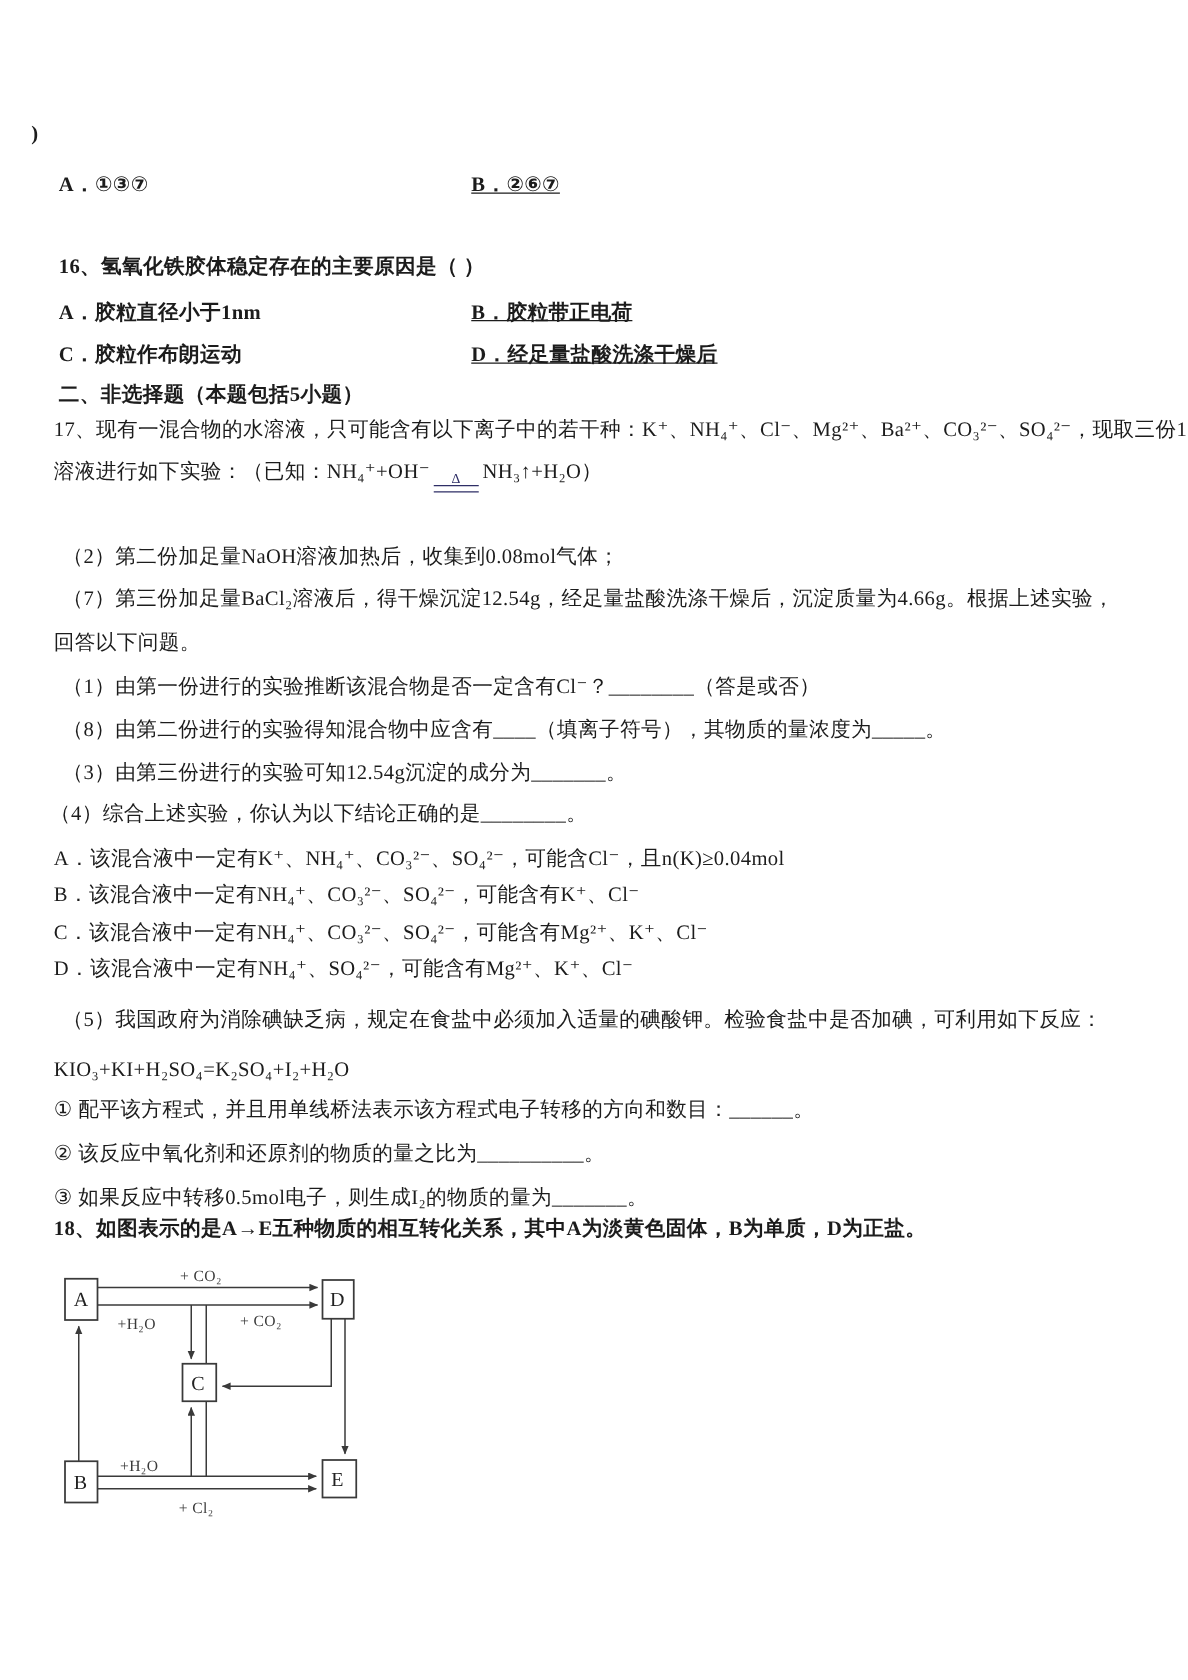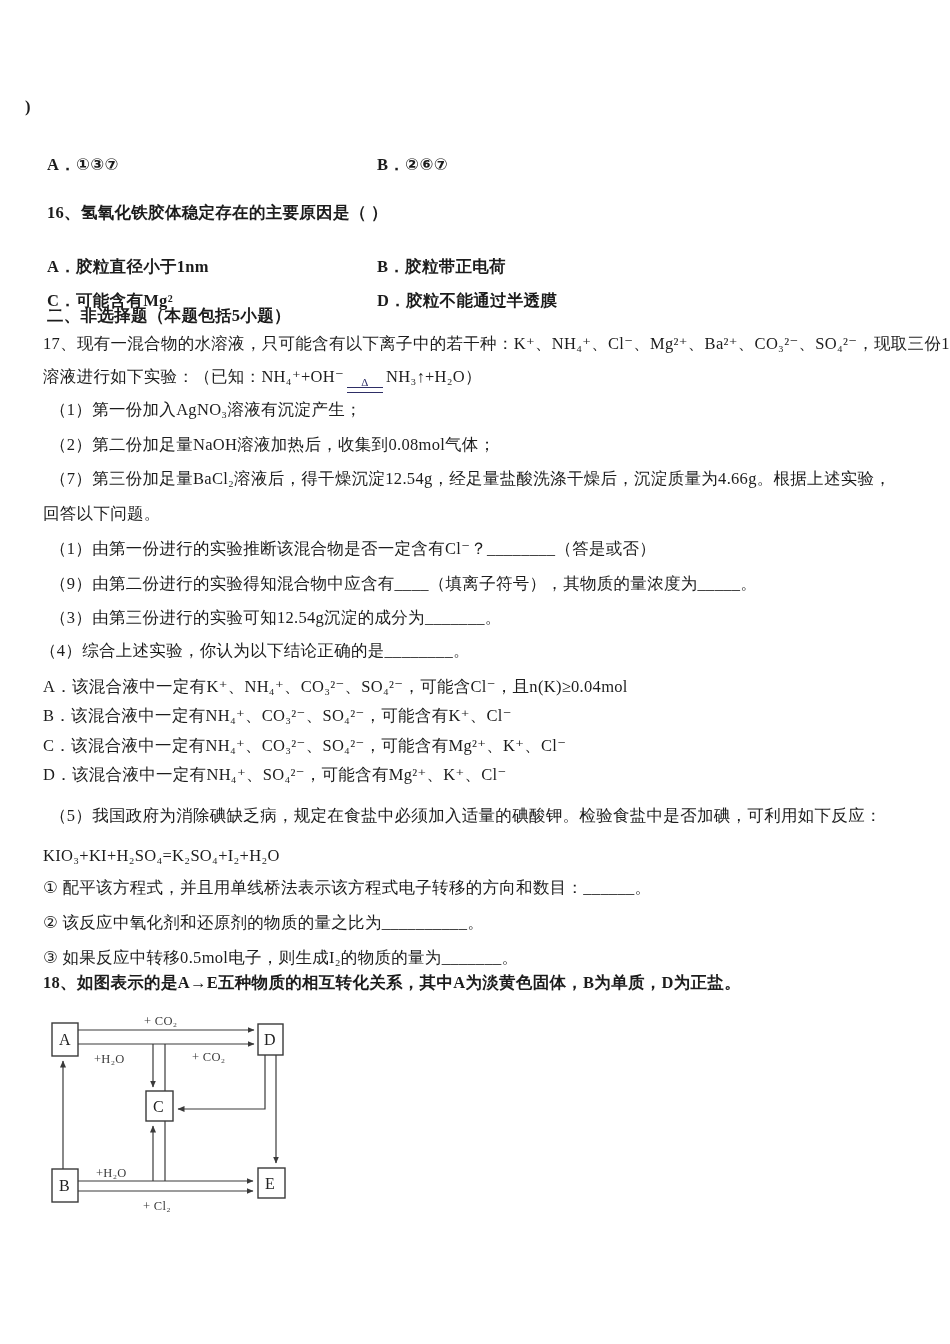--- a/index.html
+++ b/index.html
@@ -8,23 +8,23 @@
     width:950px;height:1344px;
     background:#ffffff;
     font-family:"Liberation Serif","DejaVu Serif","DejaVu Sans",serif;
     font-size:16.5px;
     color:#1c1c1c;
     letter-spacing:0.3px;
     overflow:hidden;
   }
   .line{position:absolute;white-space:nowrap;line-height:24px;}
   .bold{font-weight:bold;}
-  .optrow{position:absolute;left:0;width:100%;height:24px;margin-top:17px;}
+  .optrow{position:absolute;left:0;width:100%;height:24px;}
   .colA{position:absolute;left:47px;white-space:nowrap;line-height:24px;}
-  .colB{position:absolute;left:377px;white-space:nowrap;line-height:24px;}
+  .colB{position:absolute;left:377px;white-space:nowrap;line-height:24px;text-decoration:underline;}
   
   .heq{display:inline-block;vertical-align:-4px;margin:0 3px;text-align:center;color:#2e2e66;}
   .heq-delta{display:block;font-size:11px;line-height:9px;}
   .heq-bar{display:block;width:36px;height:4px;border-top:1.5px solid #2e2e66;border-bottom:1.5px solid #2e2e66;}
   .diagram{position:absolute;left:40px;top:1012px;}
   svg text{font-family:"Liberation Serif","DejaVu Serif","DejaVu Sans",serif;}
 </style>
 </head>
 <body>
 
@@ -36,37 +36,36 @@
     <span class="colA bold" style="top:136px">A．①③⑦</span>
     <span class="colB bold" style="top:136px">B．②⑥⑦</span>
   </div>
 
   <div class="line bold" style="top:201px;left:47px">16、氢氧化铁胶体稳定存在的主要原因是（ ）</div>
   <div class="optrow">
     <span class="colA bold" style="top:238px">A．胶粒直径小于1nm</span>
     <span class="colB bold" style="top:238px">B．胶粒带正电荷</span>
   </div>
   <div class="optrow">
-    <span class="colA bold" style="top:272px">C．可能含有Mg²</span>
-    <span class="colB bold" style="top:272px">D．胶粒不能通过半透膜</span>
+    <span class="colA bold" style="top:272px">C．胶粒作布朗运动</span>
+    <span class="colB bold" style="top:272px">D．经足量盐酸洗涤干燥后</span>
   </div>
 
   <div class="line bold" style="top:304px;left:47px">二、非选择题（本题包括5小题）</div>
 
   <div class="line" style="top:332px;left:43px">17、现有一混合物的水溶液，只可能含有以下离子中的若干种：K⁺、NH₄⁺、Cl⁻、Mg²⁺、Ba²⁺、CO₃²⁻、SO₄²⁻，现取三份100mL该</div>
 
   <div class="line" style="top:365px;left:43px"><span>溶液进行如下实验：（已知：NH₄⁺+OH⁻</span><span class="heq"><span class="heq-delta">Δ</span><span class="heq-bar"></span></span><span>NH₃↑+H₂O）</span></div>
 
-  <div class="line" style="top:398px;left:50px">（1）第一份加入AgNO₃溶液有沉淀产生；</div>
   <div class="line" style="top:433px;left:50px">（2）第二份加足量NaOH溶液加热后，收集到0.08mol气体；</div>
   <div class="line" style="top:467px;left:50px">（7）第三份加足量BaCl₂溶液后，得干燥沉淀12.54g，经足量盐酸洗涤干燥后，沉淀质量为4.66g。根据上述实验，</div>
   <div class="line" style="top:502px;left:43px">回答以下问题。</div>
 
   <div class="line" style="top:537px;left:50px">（1）由第一份进行的实验推断该混合物是否一定含有Cl⁻？________（答是或否）</div>
-  <div class="line" style="top:572px;left:50px">（9）由第二份进行的实验得知混合物中应含有____（填离子符号），其物质的量浓度为_____。</div>
+  <div class="line" style="top:572px;left:50px">（8）由第二份进行的实验得知混合物中应含有____（填离子符号），其物质的量浓度为_____。</div>
   <div class="line" style="top:606px;left:50px">（3）由第三份进行的实验可知12.54g沉淀的成分为_______。</div>
   <div class="line" style="top:639px;left:40px">（4）综合上述实验，你认为以下结论正确的是________。</div>
 
   <div class="line" style="top:675px;left:43px">A．该混合液中一定有K⁺、NH₄⁺、CO₃²⁻、SO₄²⁻，可能含Cl⁻，且n(K)≥0.04mol</div>
   <div class="line" style="top:704px;left:43px">B．该混合液中一定有NH₄⁺、CO₃²⁻、SO₄²⁻，可能含有K⁺、Cl⁻</div>
   <div class="line" style="top:734px;left:43px">C．该混合液中一定有NH₄⁺、CO₃²⁻、SO₄²⁻，可能含有Mg²⁺、K⁺、Cl⁻</div>
   <div class="line" style="top:763px;left:43px">D．该混合液中一定有NH₄⁺、SO₄²⁻，可能含有Mg²⁺、K⁺、Cl⁻</div>
 
   <div class="line" style="top:804px;left:50px">（5）我国政府为消除碘缺乏病，规定在食盐中必须加入适量的碘酸钾。检验食盐中是否加碘，可利用如下反应：</div>
   <div class="line" style="top:844px;left:43px">KIO₃+KI+H₂SO₄=K₂SO₄+I₂+H₂O</div>

